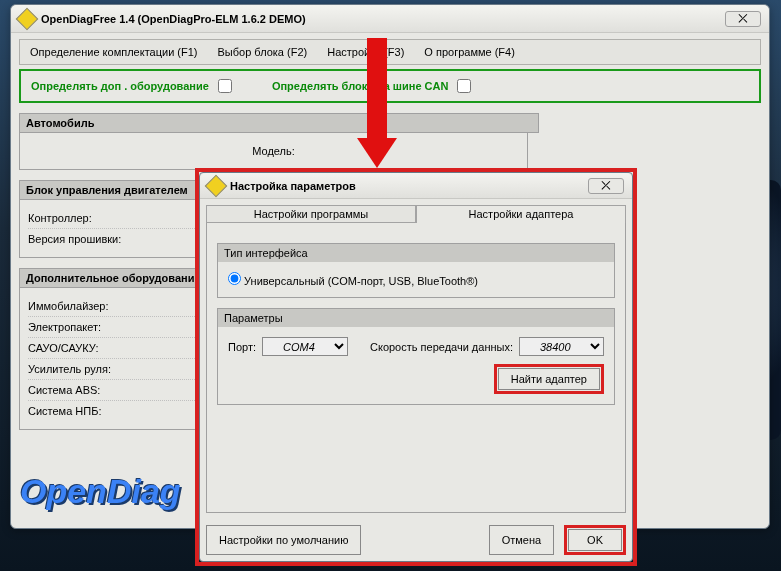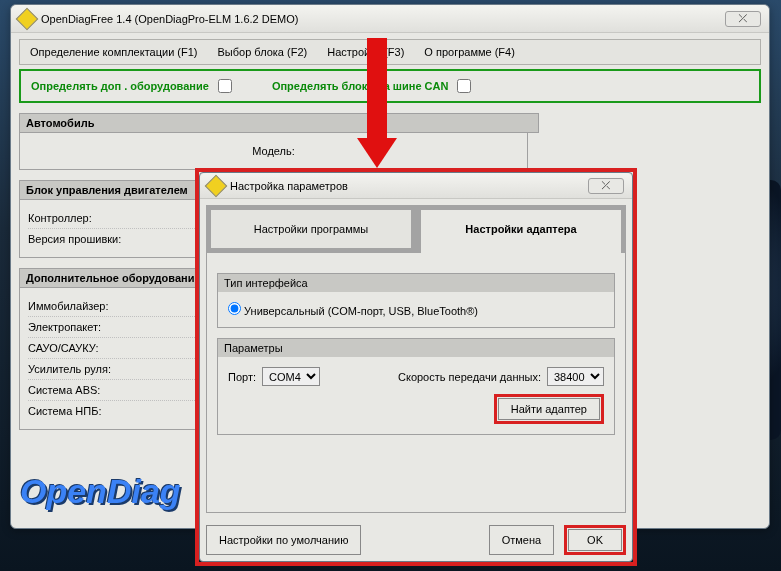--- a/index.html
+++ b/index.html
@@ -8,21 +8,21 @@
 
 .dash-bg { position: absolute; right: 0; top: 180px; width: 200px; height: 260px; background: radial-gradient(ellipse at 60% 40%, #3a5a7a 0%, #0a1525 60%); border-radius: 10px; }
 .gauge { position:absolute; width:60px; height:60px; border-radius:50%; background:#111; border:2px solid #333; }
 .gauge.g1 { left:20px; top:200px; }
 .gauge.g2 { left:90px; top:200px; }
 
 .brand { position: absolute; left: 20px; bottom: 60px; font-size: 34px; font-style: italic; font-weight: bold; color: #3b82f6; text-shadow: 2px 2px 0 #1a3a6a, -1px -1px 0 #1a3a6a; }
 
 
 .mainwin { position: absolute; left: 10px; top: 4px; width: 760px; height: 525px; background: #e8e8e4; border: 1px solid #6a7a88; border-radius: 6px; box-shadow: 0 2px 8px rgba(0,0,0,0.3); }
-.titlebar { height: 28px; background: linear-gradient(180deg, #f4f4f0 0%, #e0e0dc 100%); border-bottom: 1px solid #c8c8c4; border-radius: 6px 6px 0 0; display: flex; align-items: center; padding: 0 8px; }
+.titlebar { height: 28px; background: linear-gradient(180deg, #f4f4f0 0%, #e0e0dc 100%); border-bottom: 1px solid #c8c8c4; border-radius: 6px 6px 0 0; display: flex; align-items: center; padding: 0 8px; font-weight: bold; }
 .titlebar .icn { width: 16px; height: 16px; background: #f0d020; border: 1px solid #888; transform: rotate(45deg); margin-right: 6px; }
 .titlebar .txt { flex: 1; }
 .winbtn { width: 36px; height: 16px; border: 1px solid #a0a0a0; border-radius: 3px; background: #e8e8e4; text-align: center; line-height: 12px; cursor: pointer; }
 
 .body { padding: 6px 8px; position: relative; height: calc(100% - 28px); }
 
 .menurow { border: 1px solid #b0b0ac; padding: 6px 10px; background: #e4e4e0; display: flex; gap: 20px; }
 .menurow span { cursor: pointer; }
 
 .greenbox { border: 2px solid #1a9a1a; margin-top: 4px; padding: 8px 10px; display: flex; gap: 40px; }
@@ -36,33 +36,33 @@
 .fieldrow .lbl { width: 140px; }
 .model-lbl { text-align: center; padding: 4px; }
 
 
 .dialog-wrap { position: absolute; left: 195px; top: 168px; width: 442px; height: 398px; border: 4px solid #d82020; }
 .dialog { width: 100%; height: 100%; background: #e8e8e4; border: 1px solid #6a7a88; border-radius: 4px; display: flex; flex-direction: column; }
 .dialog .titlebar { height: 26px; }
 .dialog .body { padding: 6px; flex:1; display:flex; flex-direction:column; }
 
 .tabs { display: flex; }
-.tab { flex: 1; border: 5px solid #a3a3a3; padding: 13px; text-align: center; background: #e4e4e0; cursor:pointer; }
-.tab.active { background: #e8e8e4; border-bottom: none; font-weight: bold; }
+.tab { flex: 1; border: 1px solid #a3a3a3; padding: 2px; text-align: center; background: #e4e4e0; cursor:pointer; }
+.tab.active { background: #e8e8e4; border-bottom: none; font-weight: normal; }
 .tabcontent { border: 1px solid #a0a0a0; border-top: none; padding: 10px; flex: 1; }
 
 .radiorow { display: flex; gap: 18px; padding: 4px 6px; }
 .radiorow label { display: flex; align-items: center; gap: 4px; cursor:pointer; }
 
 .group { border: 1px solid #a0a0a0; margin-top: 10px; }
 .group-title { background: #c8c8c4; padding: 3px 6px; }
 .group-body { padding: 10px; }
 
 .paramrow { display: flex; align-items: center; gap: 6px; }
-.paramrow select { border: 1px solid #888; padding: 1px 2px; font-size: 11px; height: 19px; }
+.paramrow select { border: 1px solid #888; padding: 1px 16px; font-size: 11px; height: 19px; font-style: italic; }
 .findbtn-wrap { display:flex; justify-content:flex-end; margin-top: 8px; }
 
 .btn { border: 1px solid #888; background: #e8e8e4; padding: 4px 12px; cursor: pointer; text-align: center; }
 
 .bottom { display: flex; padding: 6px; gap: 10px; }
 .bottom .spacer { flex:1; }
 
 .red { border: 3px solid #d82020; padding: 1px; display: inline-block; }
 
 

